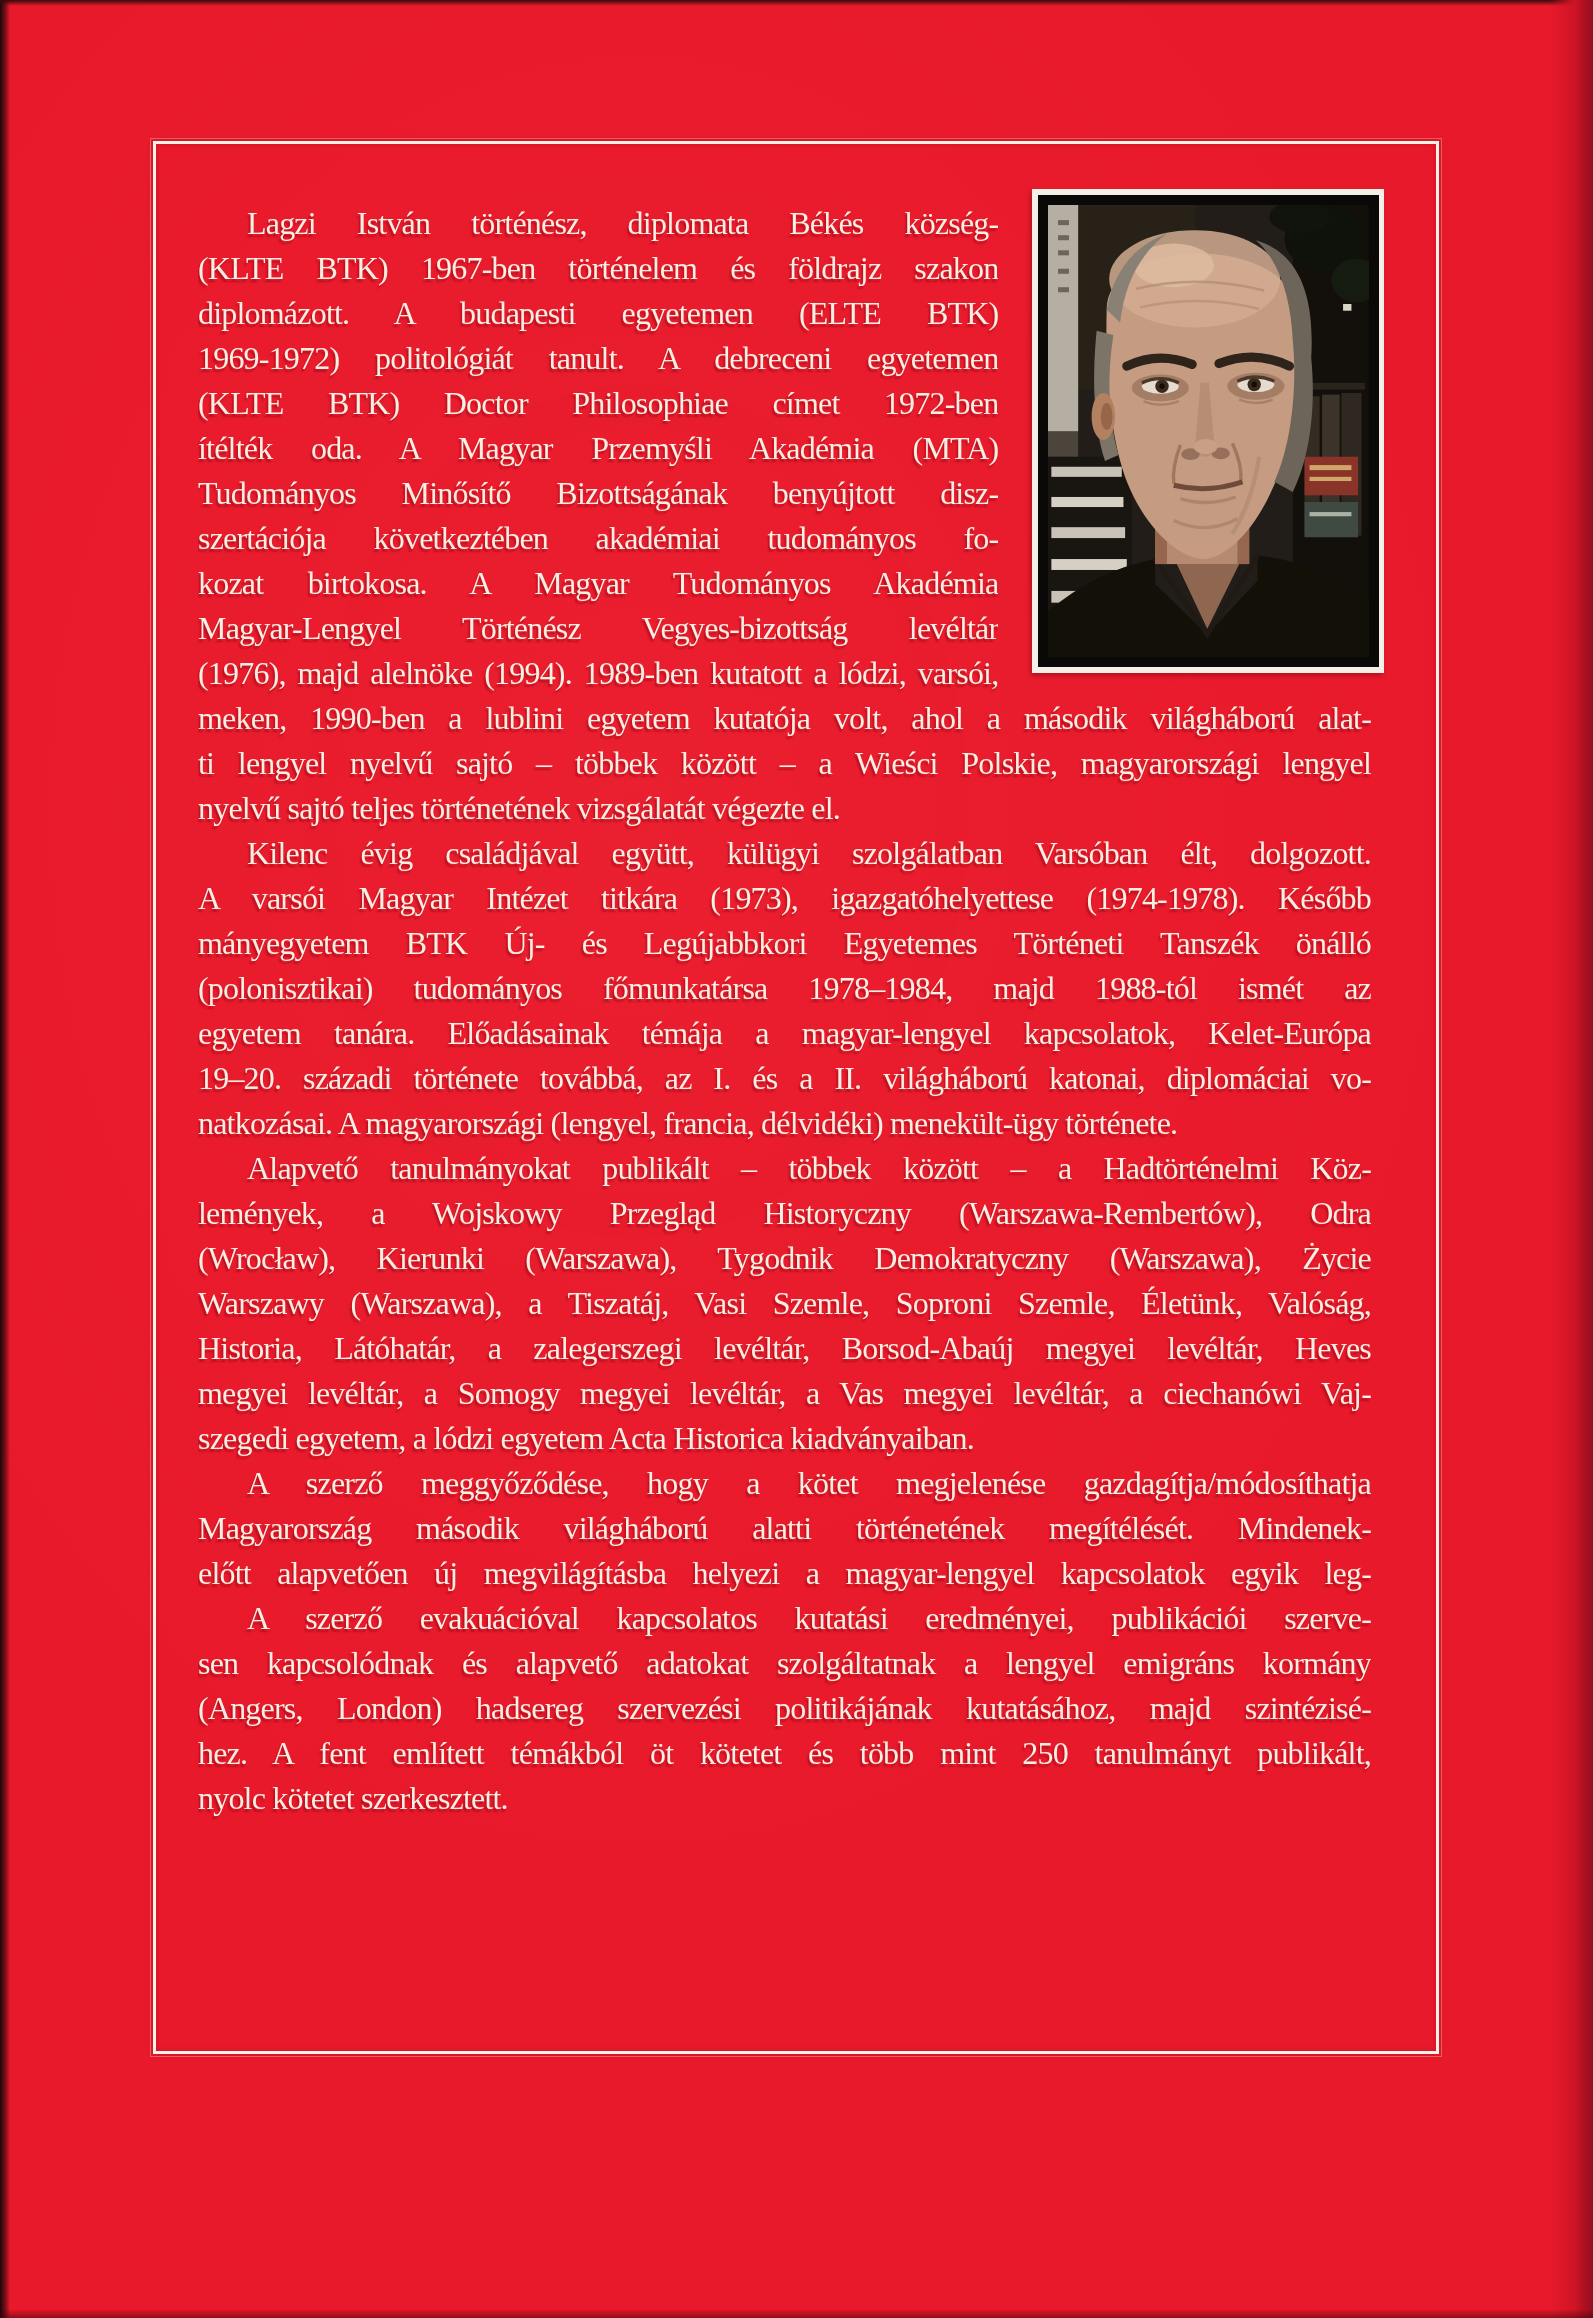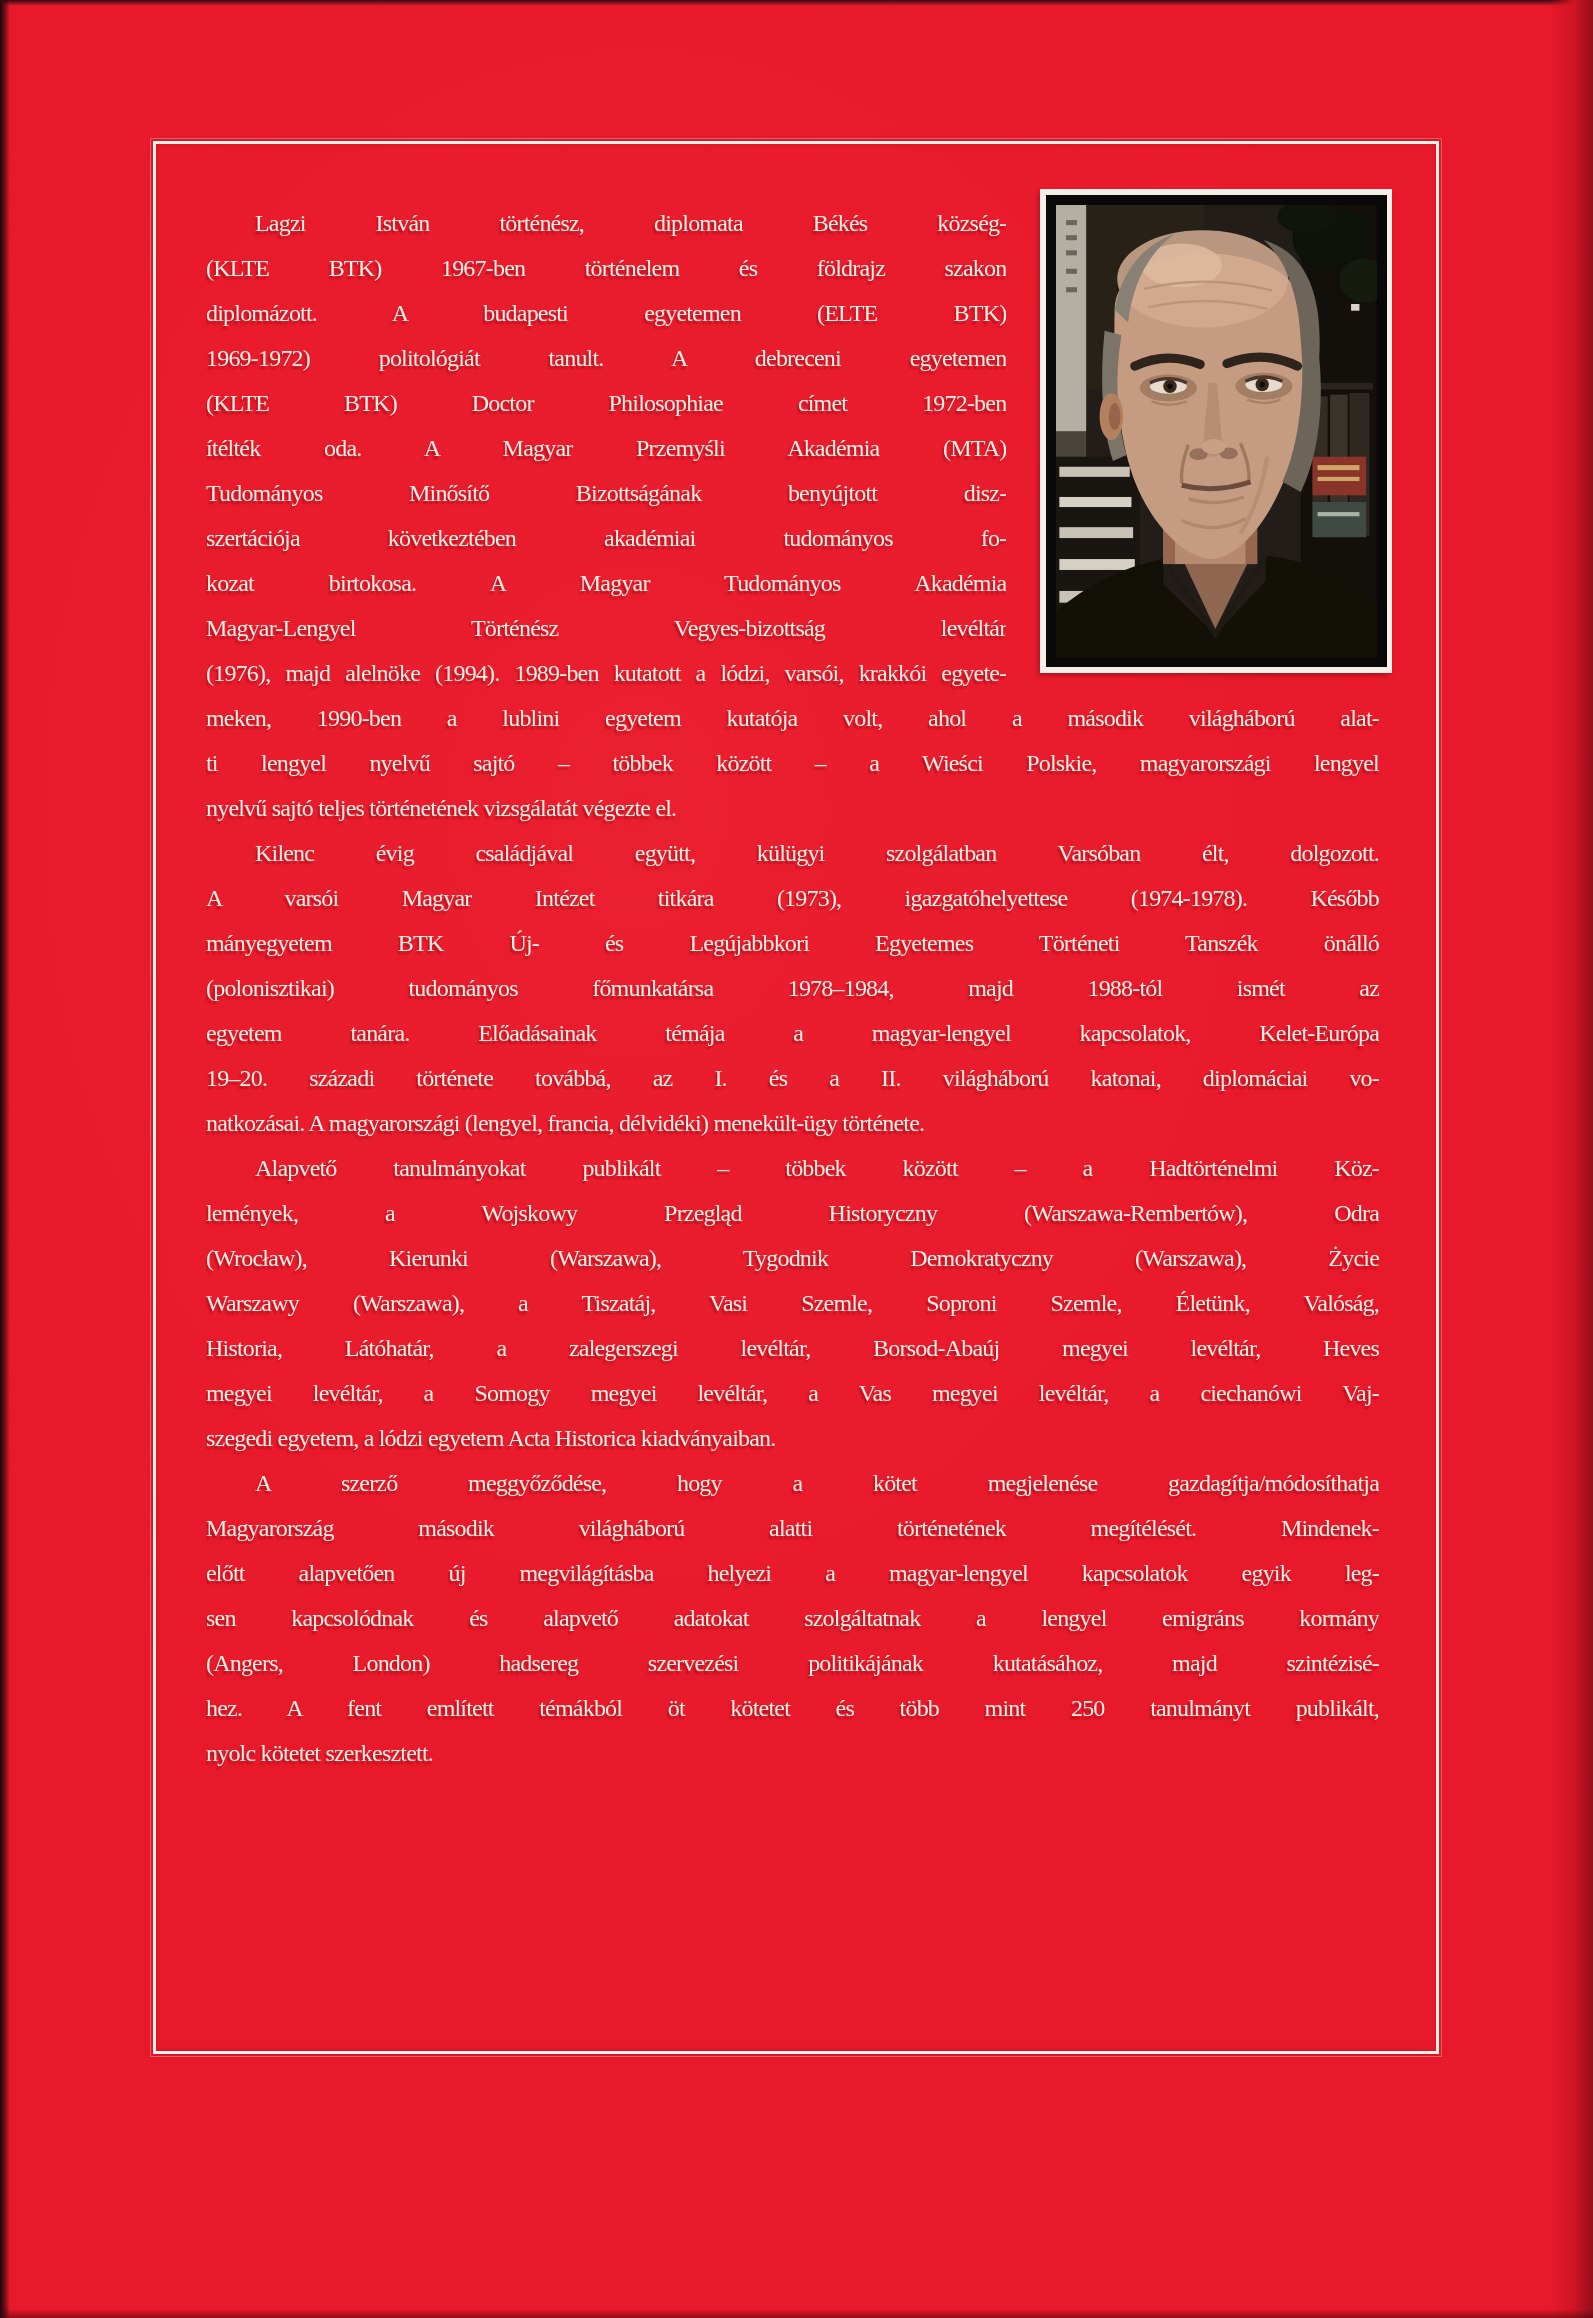--- a/index.html
+++ b/index.html
@@ -24,22 +24,22 @@
   
   .frame{
     position:absolute;left:153px;top:141px;width:1280px;height:1907px;
     border:3.4px solid #f7f2e9;
     outline:0.8px solid rgba(240,228,216,0.35);outline-offset:2.5px;
     box-shadow:0 0 5px rgba(120,0,12,0.35), inset 0 0 5px rgba(120,0,12,0.25);
   }
 
   
   .bio{
-    position:absolute;left:206px;top:201px;width:1173px;
-    color:#f7efe4;font-size:24px;line-height:45px;letter-spacing:-0.8px;
+    position:absolute;left:198px;top:201px;width:1173px;
+    color:#f7efe4;font-size:32px;line-height:45px;letter-spacing:-0.8px;
     text-shadow:-1.7px 2.5px 1.7px rgba(135,0,15,0.45);
   }
   .line{text-align:justify;text-align-last:justify;height:45px;overflow:hidden;}
   .line.indent{text-indent:49px;}
   .line.plast{text-align-last:left;}
 
   
   .photo{
     float:right;width:352px;height:484px;
     margin:-11.7px -13.4px 20px 34px;
@@ -179,18 +179,19 @@
     <div class="line indent">Alapvető tanulmányokat publikált – többek között – a Hadtörténelmi Köz-</div>
     <div class="line">lemények, a Wojskowy Przegląd Historyczny (Warszawa-Rembertów), Odra</div>
     <div class="line">(Wrocław), Kierunki (Warszawa), Tygodnik Demokratyczny (Warszawa), Życie</div>
     <div class="line">Warszawy (Warszawa), a Tiszatáj, Vasi Szemle, Soproni Szemle, Életünk, Valóság,</div>
     <div class="line">Historia, Látóhatár, a zalegerszegi levéltár, Borsod-Abaúj megyei levéltár, Heves</div>
     <div class="line">megyei levéltár, a Somogy megyei levéltár, a Vas megyei levéltár, a ciechanówi Vaj-</div>
     <div class="line plast">szegedi egyetem, a lódzi egyetem Acta Historica kiadványaiban.</div>
     <div class="line indent">A szerző meggyőződése, hogy a kötet megjelenése gazdagítja/módosíthatja</div>
     <div class="line">Magyarország második világháború alatti történetének megítélését. Mindenek-</div>
     <div class="line">előtt alapvetően új megvilágításba helyezi a magyar-lengyel kapcsolatok egyik leg-</div>
+    <div class="line indent">A szerző evakuációval kapcsolatos kutatási eredményei, publikációi szerve-</div>
     <div class="line">sen kapcsolódnak és alapvető adatokat szolgáltatnak a lengyel emigráns kormány</div>
     <div class="line">(Angers, London) hadsereg szervezési politikájának kutatásához, majd szintézisé-</div>
     <div class="line">hez. A fent említett témákból öt kötetet és több mint 250 tanulmányt publikált,</div>
     <div class="line plast">nyolc kötetet szerkesztett.</div>
   </div>
 
 
 </body></html>

